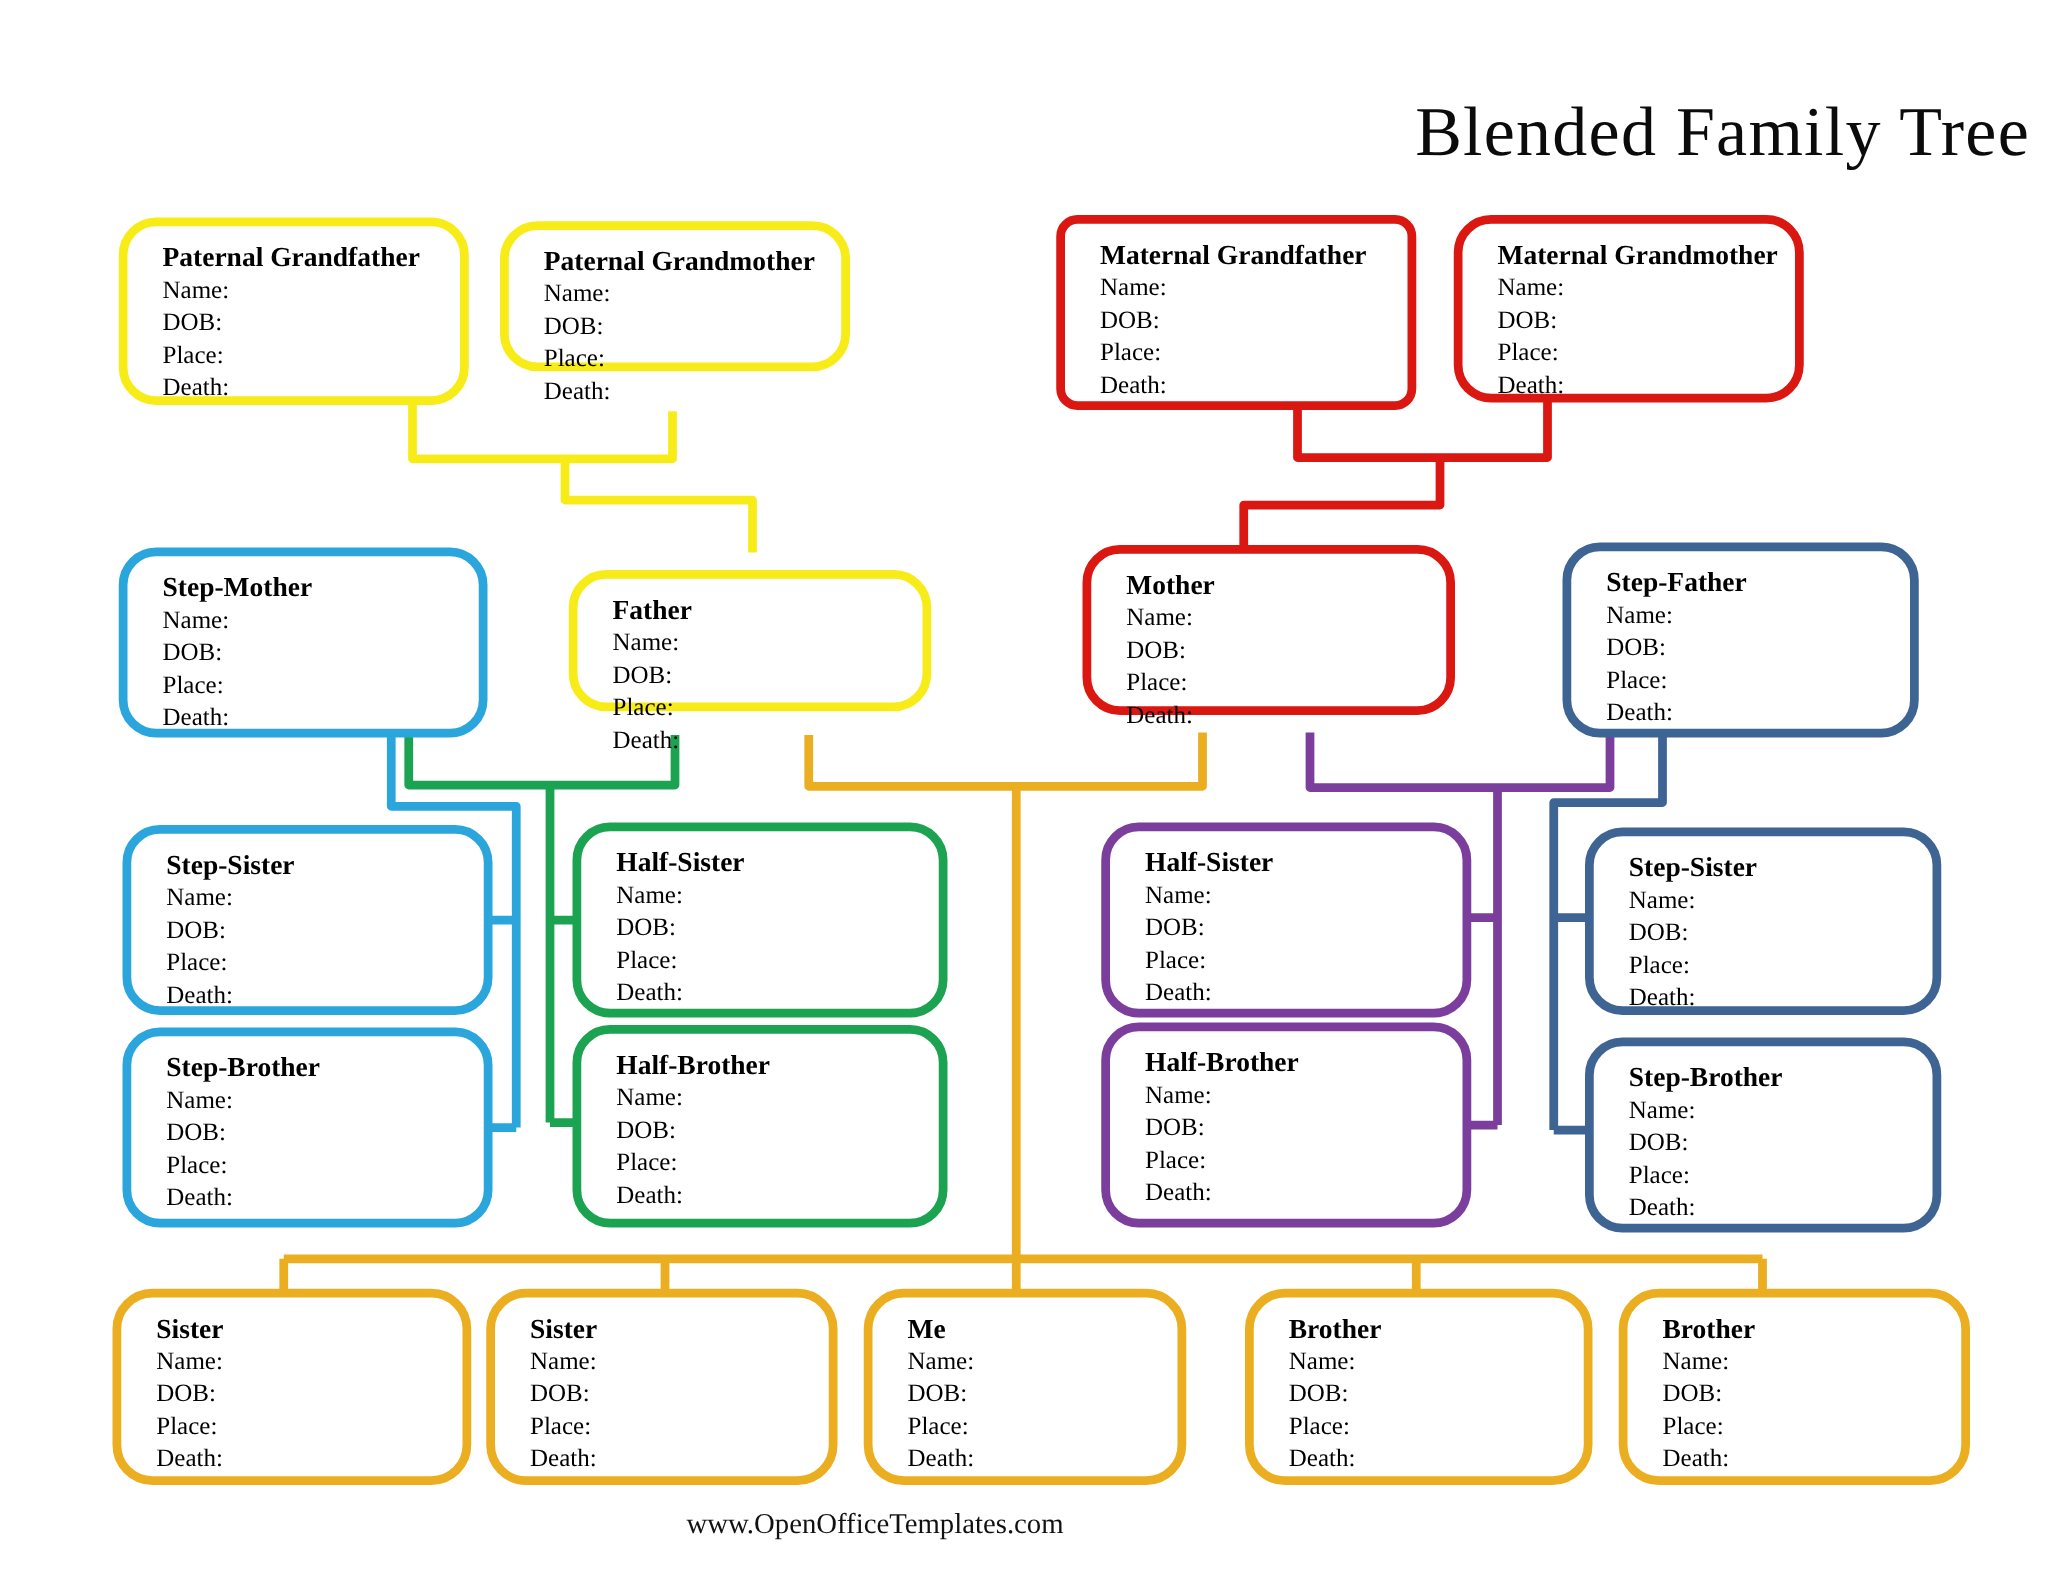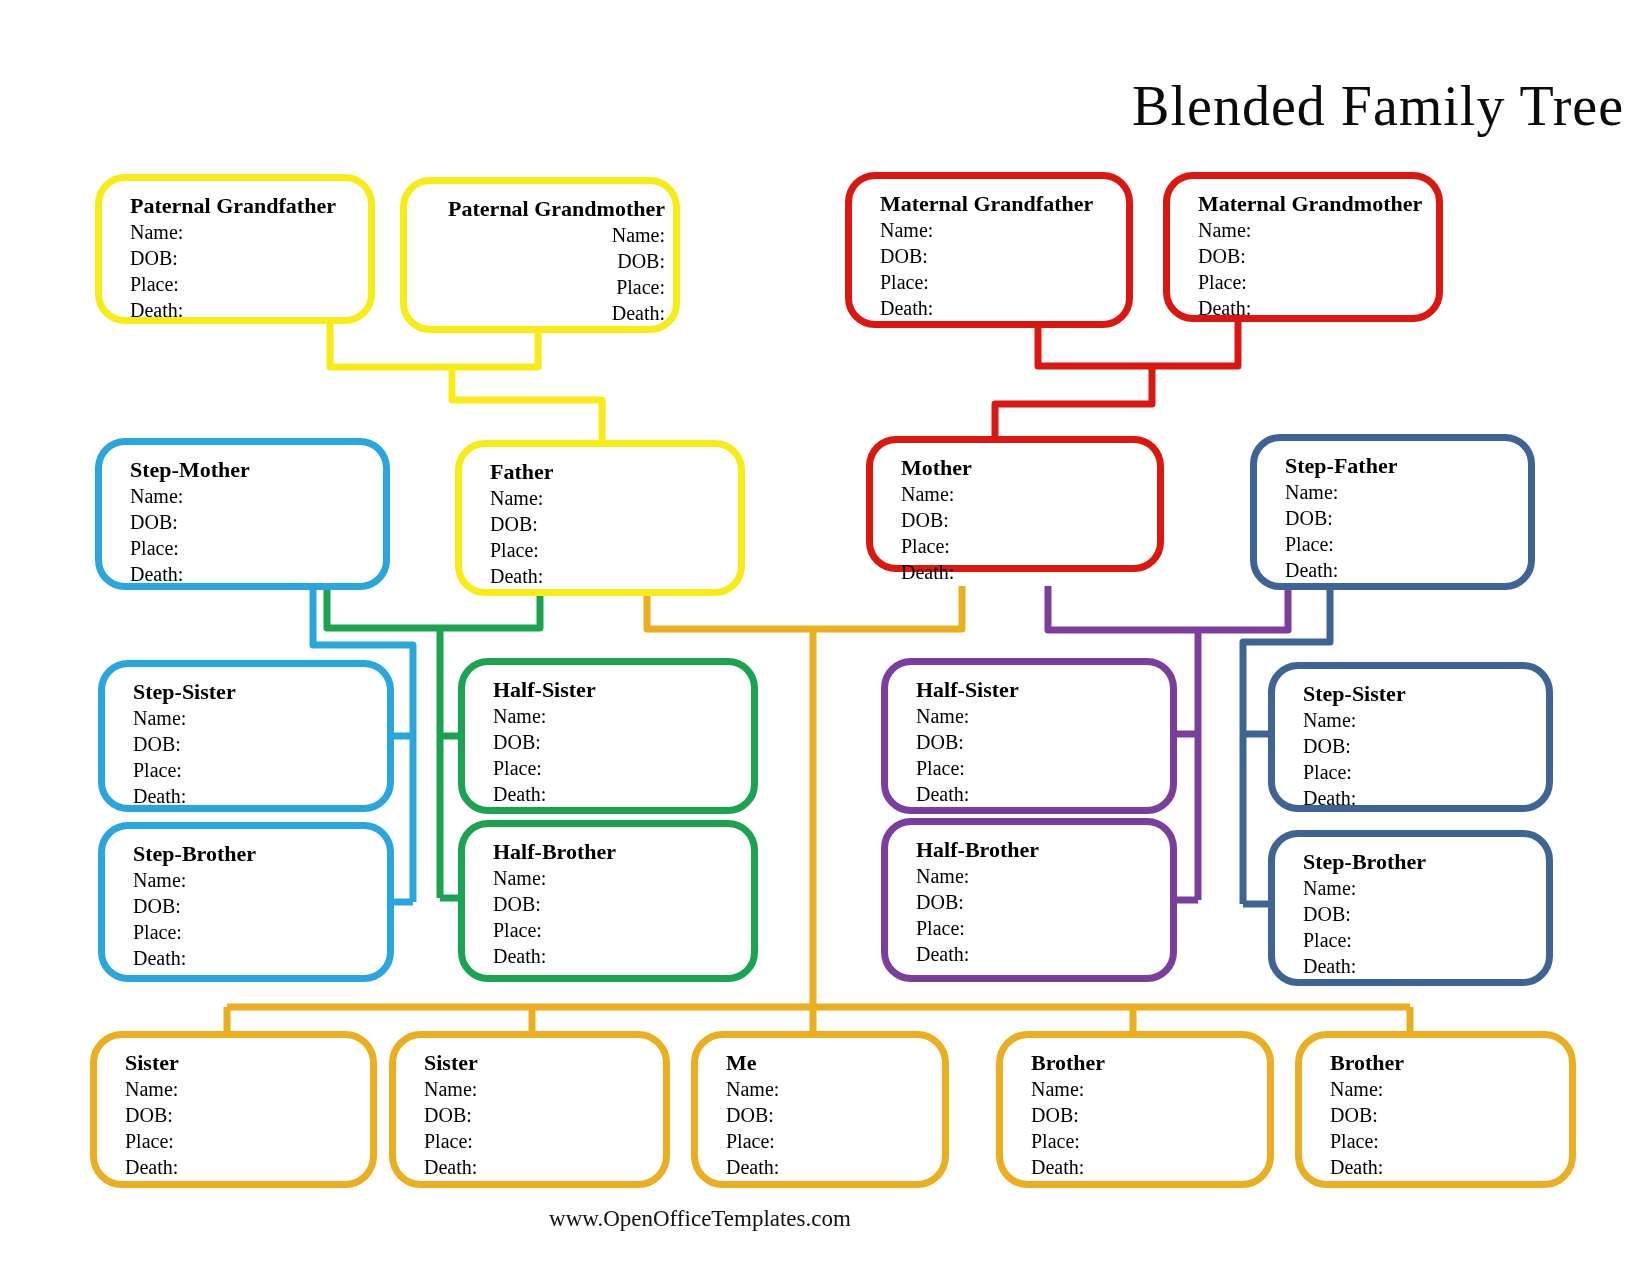--- a/index.html
+++ b/index.html
@@ -62,49 +62,49 @@
   </svg>
 
   <div id="nodes">
       <div class="node" style="left: 95px; top: 174px; width: 280px; height: 150px; border-color: rgb(248, 236, 24);">
         <div class="node-title">Paternal Grandfather</div>
         <div class="node-field">Name:</div>
         <div class="node-field">DOB:</div>
         <div class="node-field">Place:</div>
         <div class="node-field">Death:</div>
       </div>
-      <div class="node" style="left: 400px; top: 177px; width: 280px; height: 156px; border-color: rgb(248, 236, 24); text-align: right;">
+      <div class="node" style="left: 400px; top: 177px; width: 280px; height: 120px; border-color: rgb(248, 236, 24);">
         <div class="node-title">Paternal Grandmother</div>
         <div class="node-field">Name:</div>
         <div class="node-field">DOB:</div>
         <div class="node-field">Place:</div>
         <div class="node-field">Death:</div>
       </div>
-      <div class="node" style="left: 845px; top: 172px; width: 288px; height: 156px; border-color: rgb(218, 23, 16);">
+      <div class="node" style="left: 845px; top: 172px; width: 288px; height: 156px; border-color: rgb(218, 23, 16); border-radius: 17px;">
         <div class="node-title">Maternal Grandfather</div>
         <div class="node-field">Name:</div>
         <div class="node-field">DOB:</div>
         <div class="node-field">Place:</div>
         <div class="node-field">Death:</div>
       </div>
       <div class="node" style="left: 1163px; top: 172px; width: 280px; height: 150px; border-color: rgb(218, 23, 16);">
         <div class="node-title">Maternal Grandmother</div>
         <div class="node-field">Name:</div>
         <div class="node-field">DOB:</div>
         <div class="node-field">Place:</div>
         <div class="node-field">Death:</div>
       </div>
       <div class="node" style="left: 95px; top: 438px; width: 295px; height: 152px; border-color: rgb(43, 166, 220);">
         <div class="node-title">Step-Mother</div>
         <div class="node-field">Name:</div>
         <div class="node-field">DOB:</div>
         <div class="node-field">Place:</div>
         <div class="node-field">Death:</div>
       </div>
-      <div class="node" style="left: 455px; top: 440px; width: 290px; height: 156px; border-color: rgb(248, 236, 24);">
+      <div class="node" style="left: 455px; top: 456px; width: 290px; height: 113px; border-color: rgb(248, 236, 24);">
         <div class="node-title">Father</div>
         <div class="node-field">Name:</div>
         <div class="node-field">DOB:</div>
         <div class="node-field">Place:</div>
         <div class="node-field">Death:</div>
       </div>
       <div class="node" style="left: 866px; top: 436px; width: 298px; height: 136px; border-color: rgb(218, 23, 16);">
         <div class="node-title">Mother</div>
         <div class="node-field">Name:</div>
         <div class="node-field">DOB:</div>

